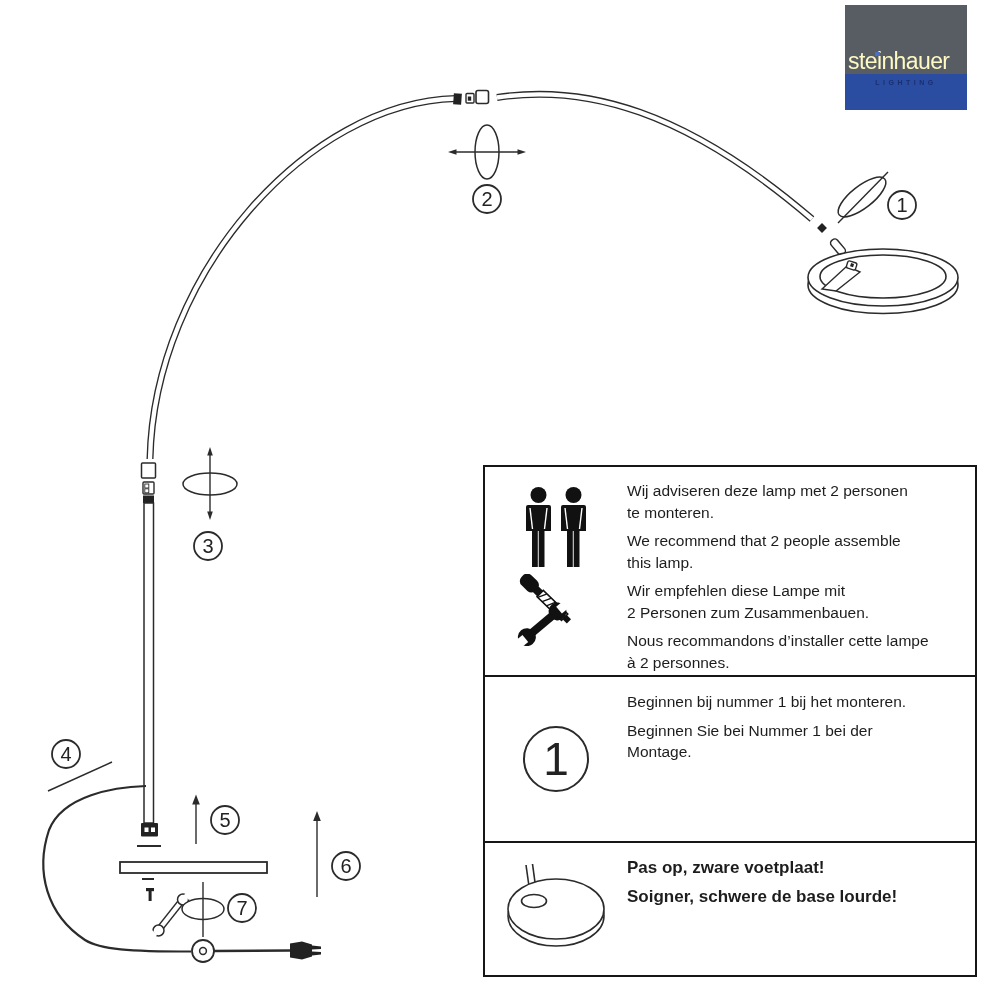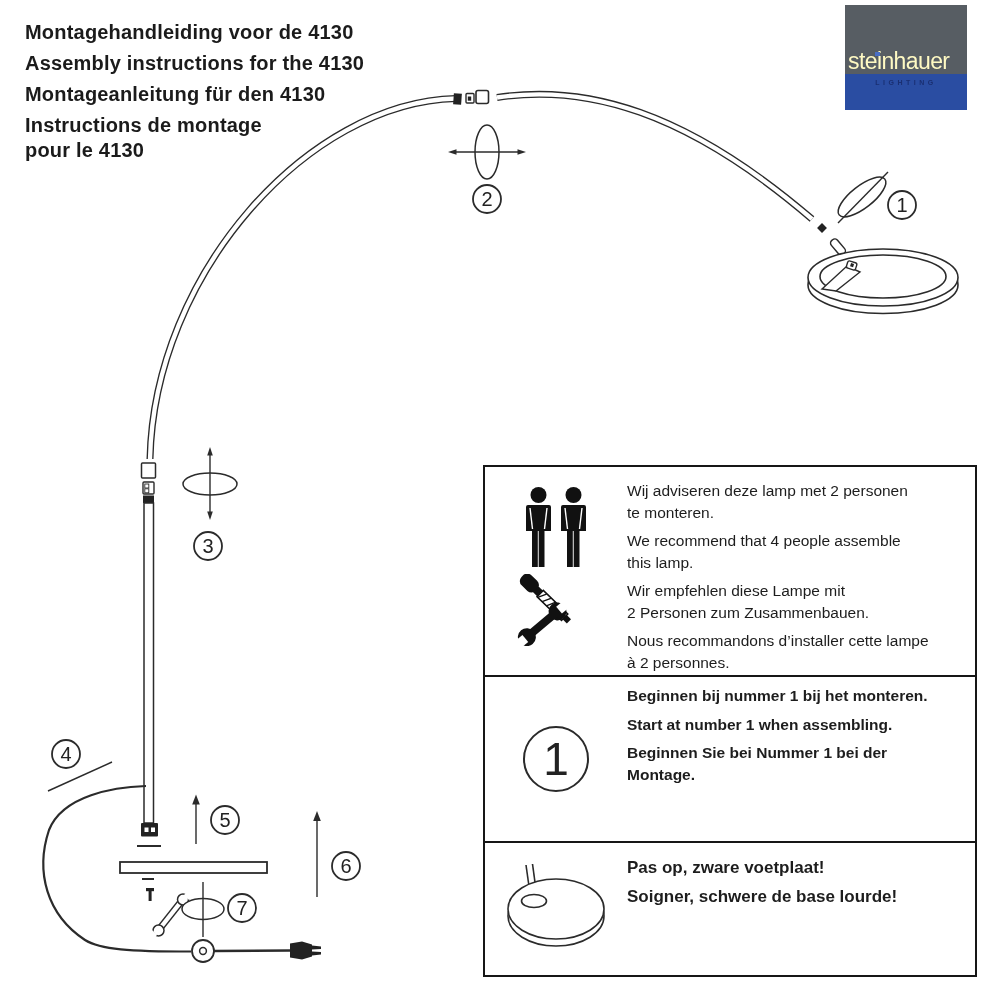--- a/index.html
+++ b/index.html
@@ -30,39 +30,32 @@
   .info-row{display:flex;box-sizing:border-box;}
   .info-row1{height:210px;border-bottom:2px solid #161616;}
   .info-row2{height:166px;border-bottom:2px solid #161616;}
   .info-row3{height:130px;}
   .icon-cell{width:142px;flex:0 0 142px;display:flex;flex-direction:column;align-items:center;}
   .icon-cell.r1{padding-top:20px;gap:5px;}
   .icon-cell.r2{justify-content:center;}
   .icon-cell.r3{justify-content:center;}
   .text-cell{flex:1;padding:13px 6px 0 0;}
   .text-cell p{margin:0 0 7px 0;font-size:15.5px;line-height:21.5px;white-space:pre-line;color:#1d1d1d;}
-  .info-row2 .text-cell{padding-top:8px;font-weight:bold;}
+  .info-row2 .text-cell{padding-top:14px;}
   .info-row3 .text-cell{padding-top:11px;}
   .info-row3 .text-cell p{font-weight:bold;font-size:17px;line-height:28.5px;margin:0;}
   .badge-circle{width:62px;height:62px;border:2.5px solid #2a2a2a;border-radius:50%;
                 display:flex;align-items:center;justify-content:center;
                 font-size:46px;color:#222;}
 </style>
 </head>
 <body>
 
 <div class="page">
 
-  <div class="title-block">
-    <div class="t-line">Montagehandleiding voor de 4130</div>
-    <div class="t-line">Assembly instructions for the 4130</div>
-    <div class="t-line">Montageanleitung für den 4130</div>
-    <div class="t-line">Instructions de montage</div>
-    <div class="t-line t-cont">pour le 4130</div>
-  </div>
 
   <div class="logo">
     <div class="logo-blue"></div>
     <div class="logo-brand">steinhauer</div>
     <div class="logo-idot"></div>
     <div class="logo-tagline">LIGHTING</div>
   </div>
 
   <svg class="diagram" viewBox="0 0 1000 1000">
     <g stroke="#2b2b2b" fill="none" stroke-width="1.5">
@@ -252,38 +245,37 @@
             <rect x="-5" y="53.5" width="11" height="9" fill="#fff"></rect>
             <circle cx="1" cy="58" r="2.5" fill="#fff"></circle>
             <rect x="50" y="53.5" width="11" height="9" fill="#fff"></rect>
             <circle cx="55" cy="58" r="2.5" fill="#fff"></circle>
           </g>
         </svg>
       </div>
       <div class="text-cell">
         <p>Wij adviseren deze lamp met 2 personen
 te monteren.</p>
-        <p>We recommend that 4 people assemble
+        <p>We recommend that 2 people assemble
 this lamp.</p>
         <p>Wir empfehlen diese Lampe mit
 2 Personen zum Zusammenbauen.</p>
         <p>Nous recommandons d’installer cette lampe
 à 2 personnes.</p>
       </div>
     </div>
 
     <div class="info-row info-row2">
       <div class="icon-cell r2">
         <div class="badge-circle">
           <span>1</span>
         </div>
       </div>
       <div class="text-cell">
         <p>Beginnen bij nummer 1 bij het monteren.</p>
-        <p>Start at number 1 when assembling.</p>
         <p>Beginnen Sie bei Nummer 1 bei der
 Montage.</p>
       </div>
     </div>
 
     <div class="info-row info-row3">
       <div class="icon-cell r3">
         <svg width="104" height="88" viewBox="0 0 104 88">
           <g stroke="#2b2b2b" stroke-width="1.6" fill="none">
             <line x1="22" y1="1" x2="26.5" y2="33"></line>

